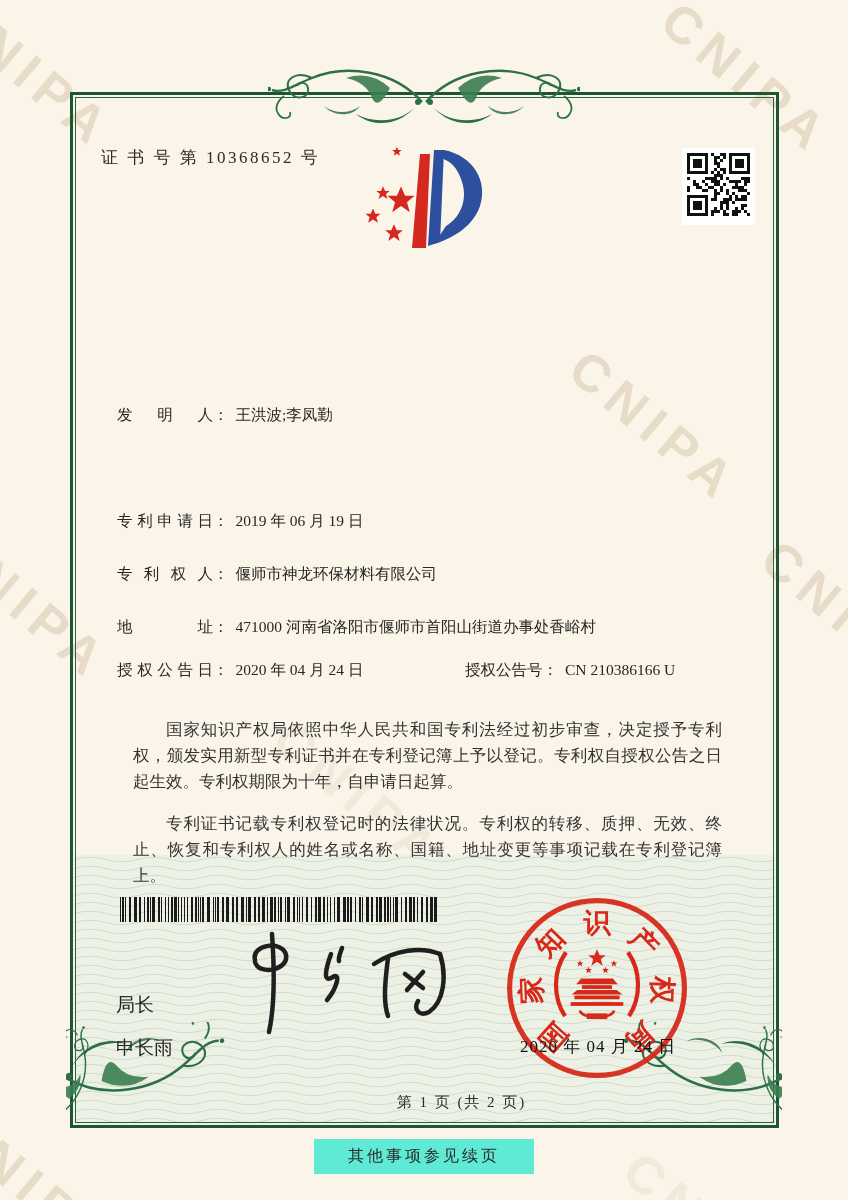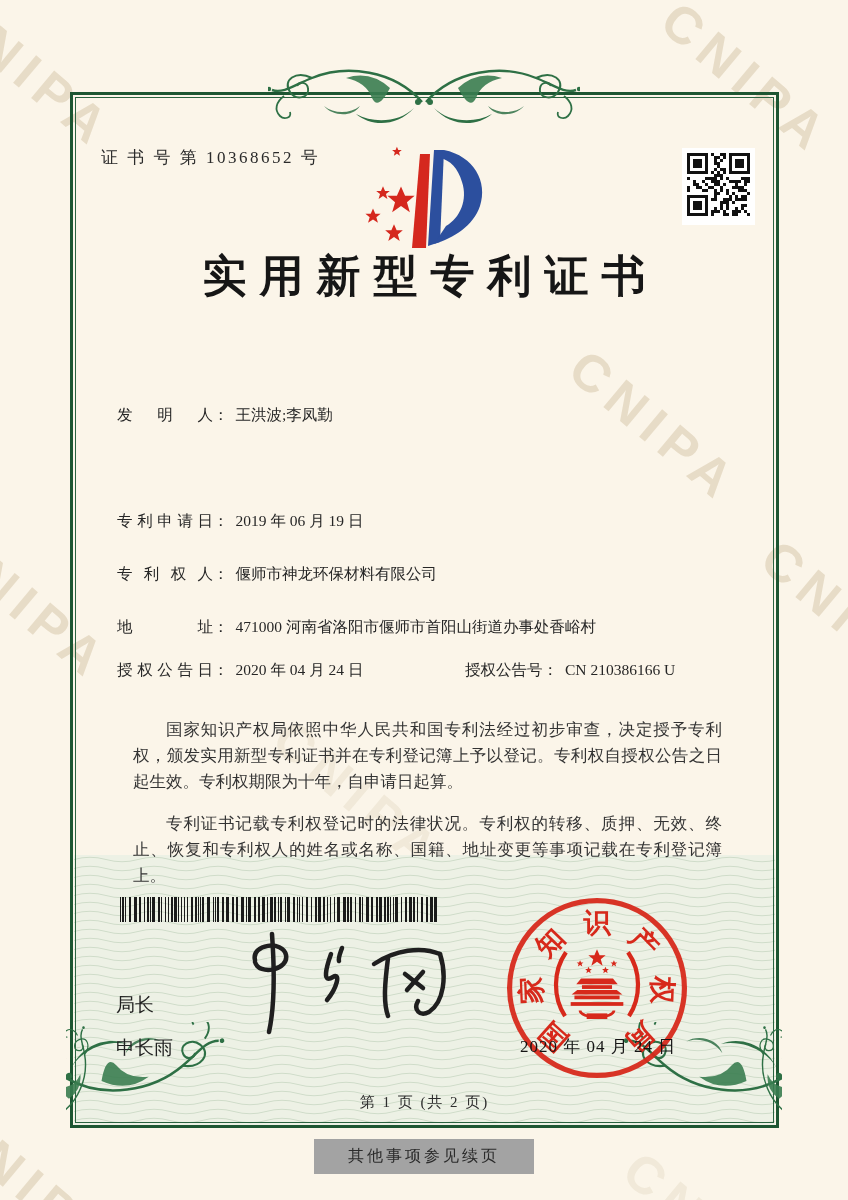--- a/index.html
+++ b/index.html
@@ -59,25 +59,25 @@
   .director{position:absolute;left:116px;top:964px;font-size:19px;color:#222;margin-top:28px;}
   .director .nm{margin-top:17px;}
   .sig{position:absolute;left:225px;top:928px;}
   .sealwrap{position:absolute;left:503px;top:894px;width:188px;height:188px;}
   .sealdate{
     position:absolute;left:498px;top:1035px;width:200px;text-align:center;
     font-size:17px;color:#141414;letter-spacing:1px;white-space:nowrap;
   }
   .pageno{
     position:absolute;left:70px;top:1093px;width:709px;text-align:center;
-    font-size:15px;color:#2d2d2d;letter-spacing:2px;
+    font-size:15px;color:#2d2d2d;letter-spacing:2px;padding-left:37px;
   }
   .footnote{
     position:absolute;left:50%;transform:translateX(-50%);top:1139px;
-    background:#a3a3a3;padding:7px 34px;font-size:16px;color:#2b2b2b;
+    background:#5eead4;padding:7px 34px;font-size:16px;color:#2b2b2b;
     letter-spacing:3px;white-space:nowrap;
   }
 </style>
 </head>
 <body>
 
 <div class="page">
 
   <div class="wm" style="left:-30px;top:-16px;">CNIPA</div>
   <div class="wm" style="left:688px;top:-10px;">CNIPA</div>
@@ -362,21 +362,20 @@
           <rect x="18" y="60" width="3" height="3" fill="#111"></rect>
           <rect x="24" y="60" width="3" height="3" fill="#111"></rect>
           <rect x="36" y="60" width="3" height="3" fill="#111"></rect>
           <rect x="39" y="60" width="3" height="3" fill="#111"></rect>
           <rect x="45" y="60" width="3" height="3" fill="#111"></rect>
           <rect x="48" y="60" width="3" height="3" fill="#111"></rect>
           <rect x="60" y="60" width="3" height="3" fill="#111"></rect>
         </svg>
     </div>
 
-    <div class="title">实用新型专利证书</div>
 
     <div class="field-row" style="top:405px">
       <span class="flabel">发明人</span><span class="colon">：</span><span class="fvalue">王洪波;李凤勤</span>
     </div>
     <div class="field-row" style="top:511px">
       <span class="flabel">专利申请日</span><span class="colon">：</span><span class="fvalue">2019 年 06 月 19 日</span>
     </div>
     <div class="field-row" style="top:564px">
       <span class="flabel">专利权人</span><span class="colon">：</span><span class="fvalue">偃师市神龙环保材料有限公司</span>
     </div>

